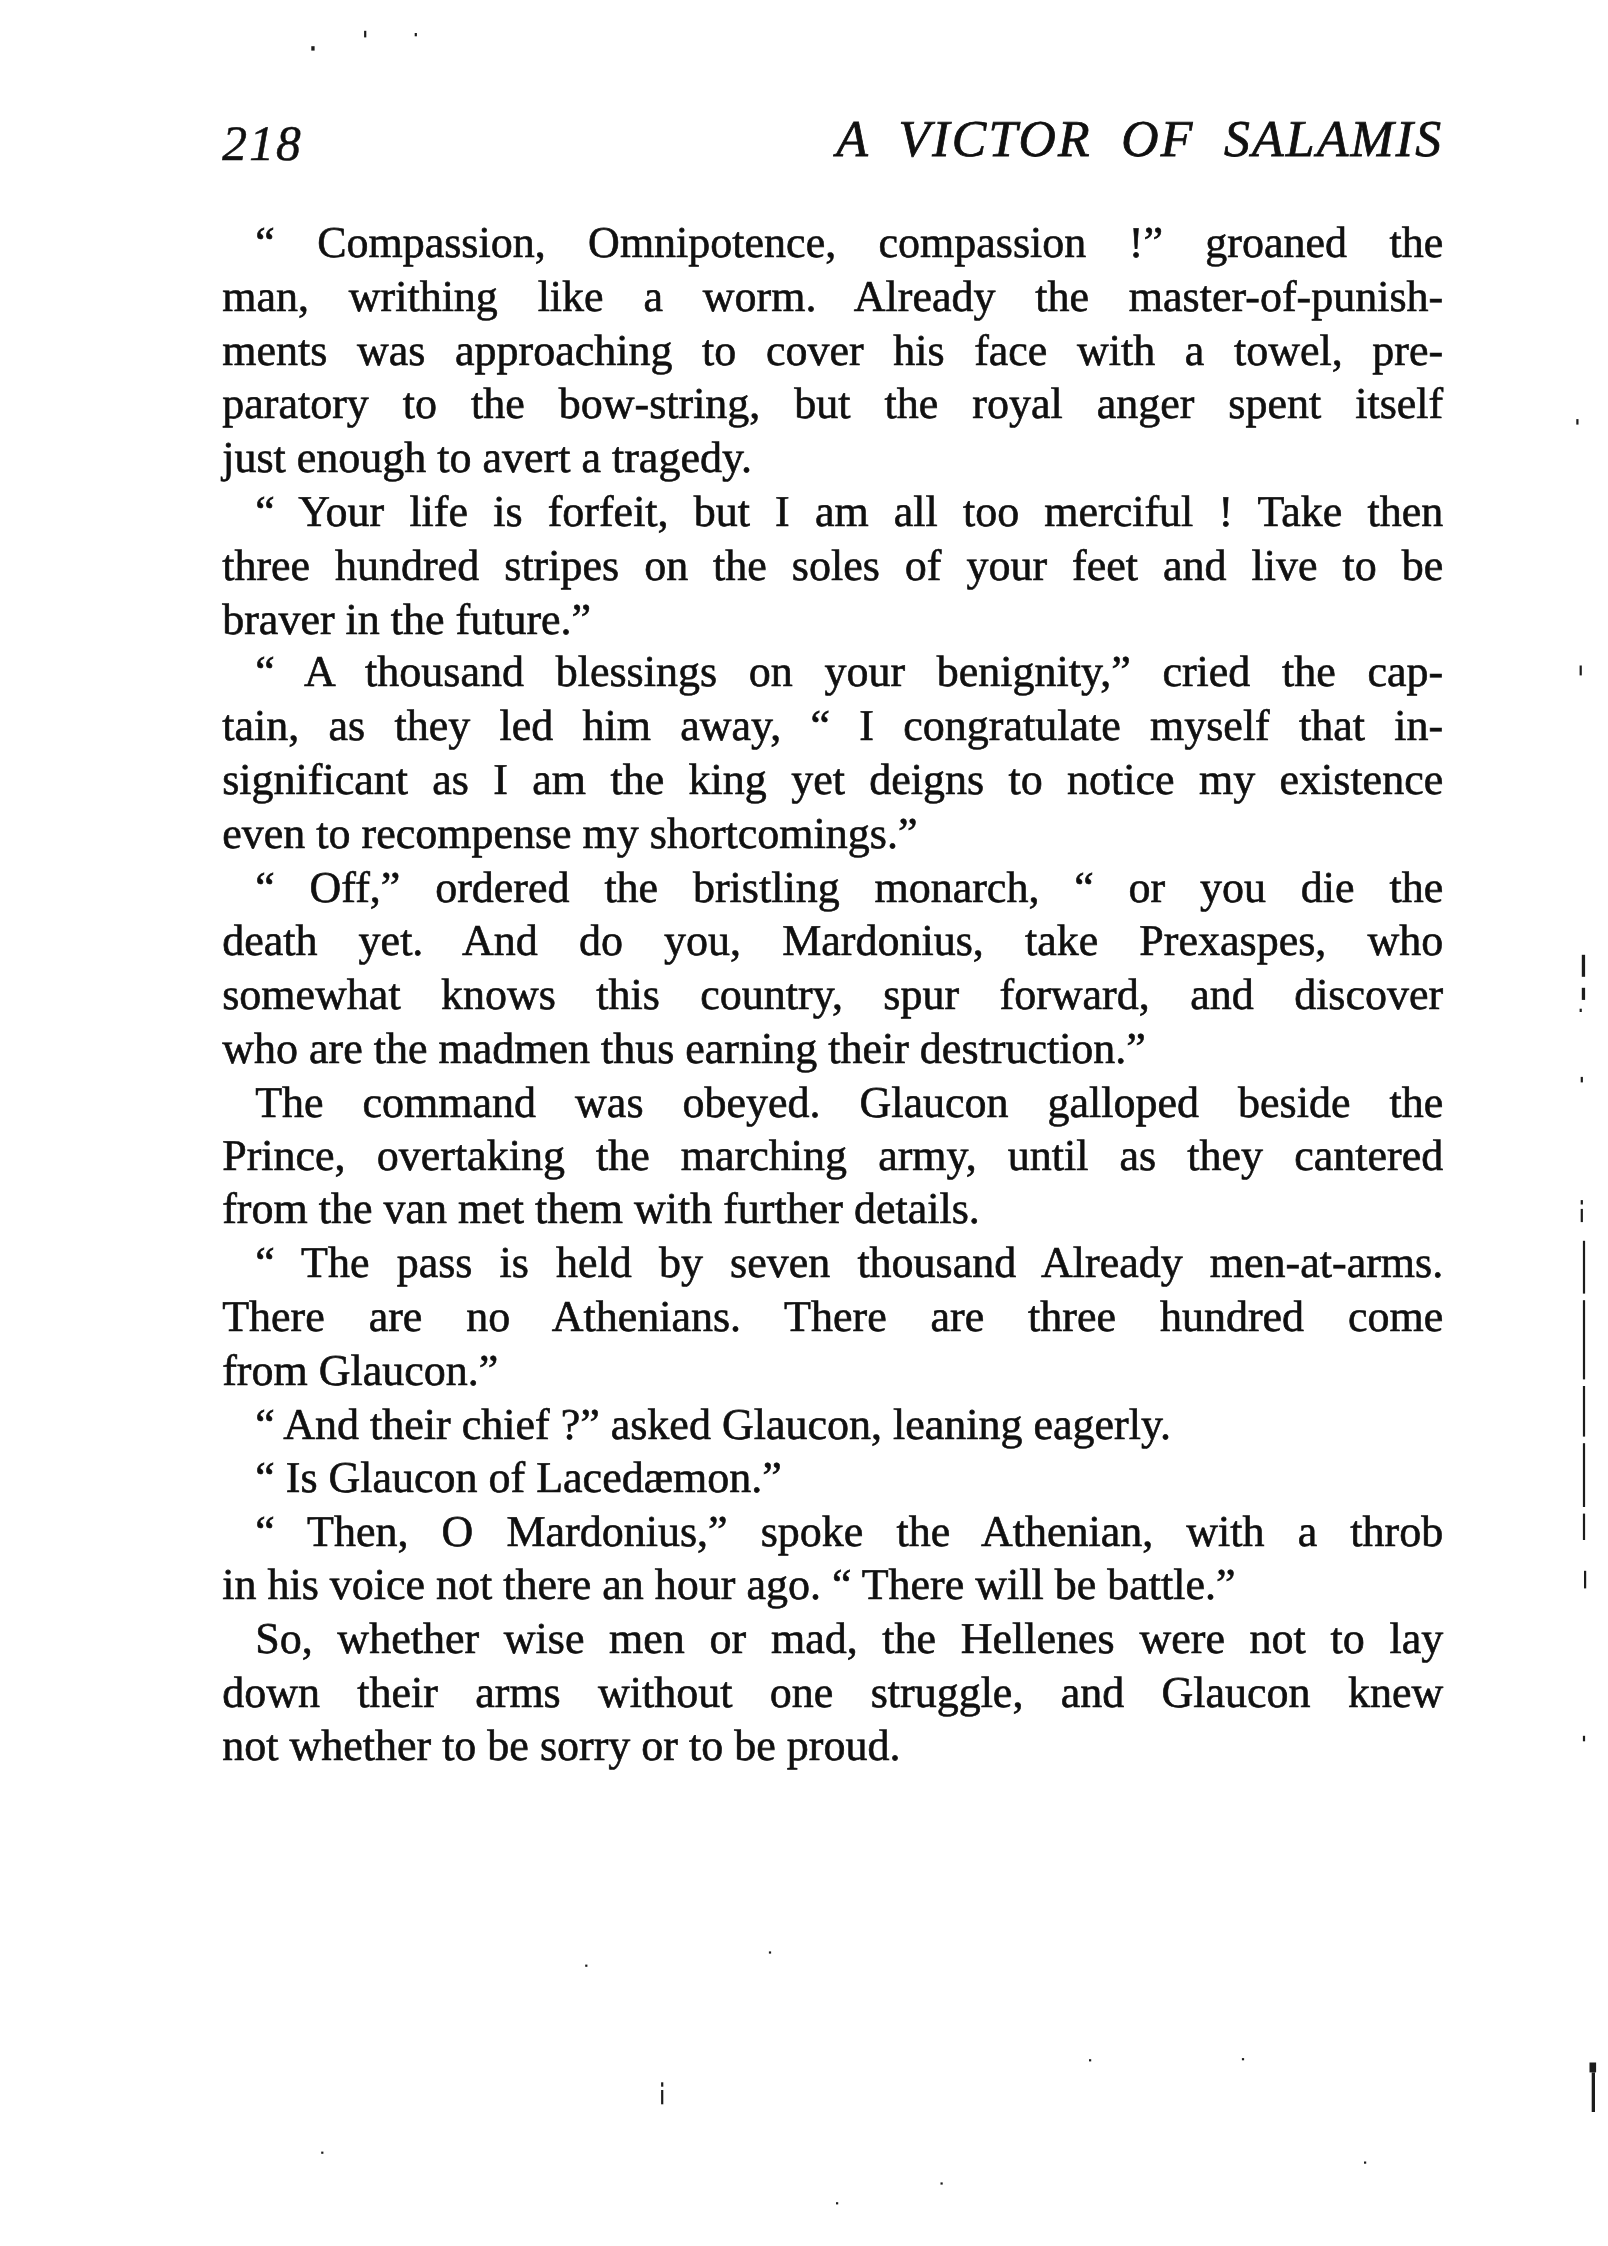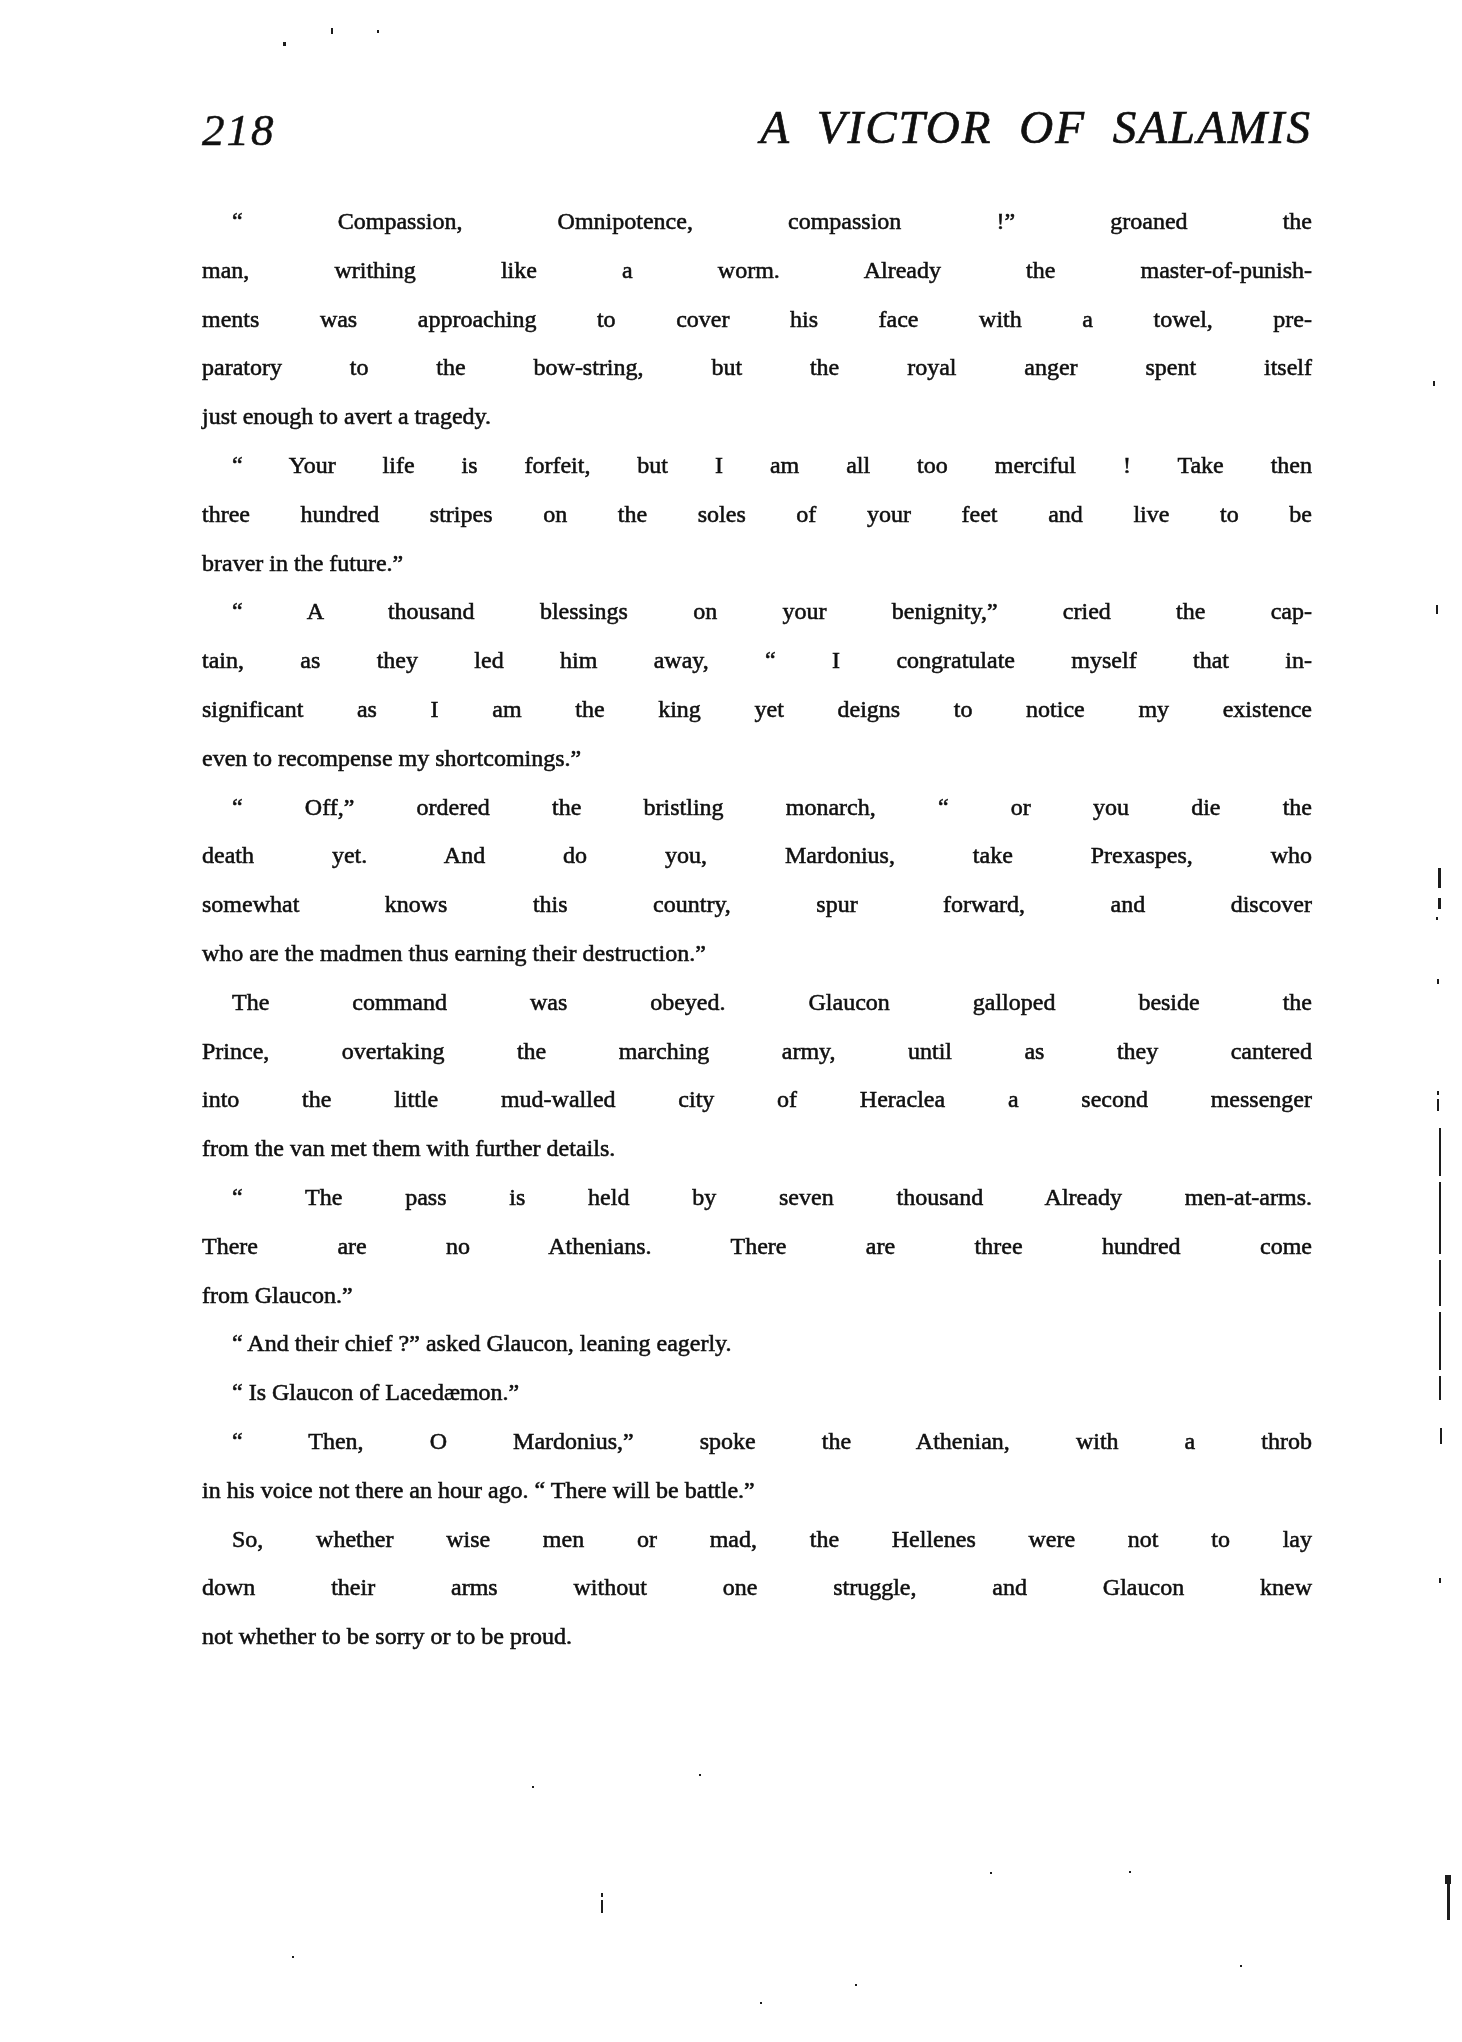--- a/index.html
+++ b/index.html
@@ -24,21 +24,21 @@
     position: absolute; left: 0; right: 0; top: 4px;
     text-align: right;
     font-size: 47px; line-height: 1;
     letter-spacing: 2px; word-spacing: 13px;
     -webkit-text-stroke: 0.7px #101010;
   }
 
   
   .body-text {
     position: absolute; left: 202px; top: 197px; width: 1110px;
-    font-size: 24px; line-height: 48.8px;
+    font-size: 40px; line-height: 48.8px;
     -webkit-text-stroke: 0.55px #101010;
   }
   .line { text-align: justify; text-align-last: justify; }
   .line.last { text-align-last: left; }
   .line.indent { text-indent: 30px; }
 
   
   .mark { position: absolute; background: #1c1c1c; }
 </style>
 </head>
@@ -67,21 +67,20 @@
     <div class="line">significant as I am the king yet deigns to notice my existence</div>
     <div class="line last">even to recompense my shortcomings.”</div>
 
     <div class="line indent">“ Off,” ordered the bristling monarch, “ or you die the</div>
     <div class="line">death yet.  And do you, Mardonius, take Prexaspes, who</div>
     <div class="line">somewhat knows this country, spur forward, and discover</div>
     <div class="line last">who are the madmen thus earning their destruction.”</div>
 
     <div class="line indent">The command was obeyed.  Glaucon galloped beside the</div>
     <div class="line">Prince, overtaking the marching army, until as they cantered</div>
-    <div class="line">into the little mud-walled city of Heraclea a second messenger</div>
     <div class="line last">from the van met them with further details.</div>
 
     <div class="line indent">“ The pass is held by seven thousand Already men-at-arms.</div>
     <div class="line">There are no Athenians.  There are three hundred come</div>
     <div class="line last">from Glaucon.”</div>
 
     <div class="line indent last">“ And their chief ?” asked Glaucon, leaning eagerly.</div>
 
     <div class="line indent last">“ Is Glaucon of Lacedæmon.”</div>
 

